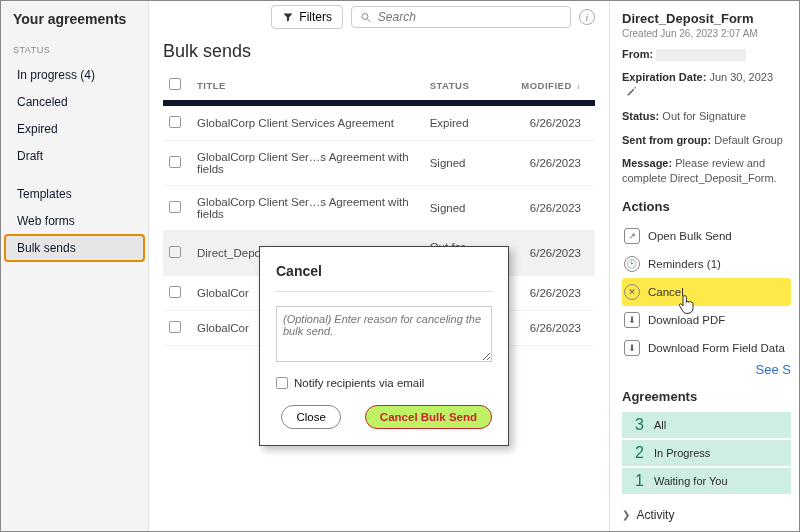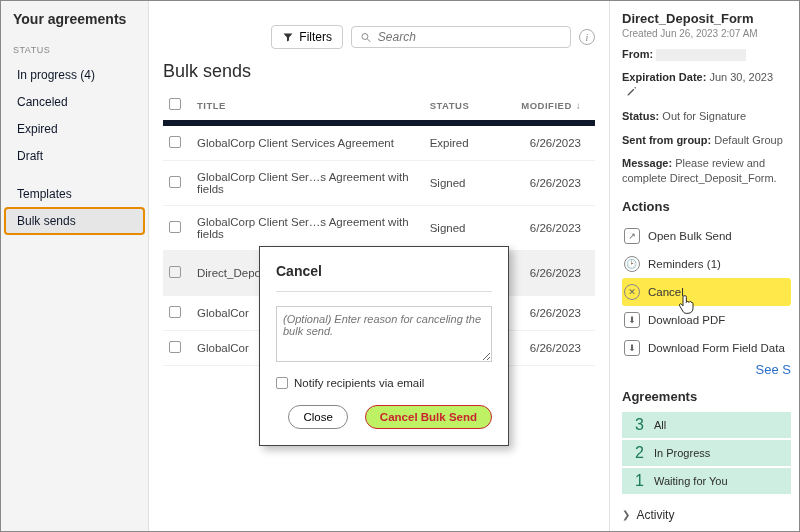--- a/index.html
+++ b/index.html
@@ -1,21 +1,21 @@
 <!DOCTYPE html>
 <html><head>
 <meta charset="utf-8">
 <style>
   * { box-sizing: border-box; margin: 0; padding: 0; }
   body { font-family: "Segoe UI", Arial, sans-serif; font-size: 12px; color: #2c2c2c; background: #fff; width: 800px; height: 532px; overflow: hidden; position: relative; border: 1px solid #888; }
   
   
   .container { display: flex; height: 100%; }
   .sidebar { width: 148px; background: #f4f4f4; border-right: 1px solid #e0e0e0; padding: 10px 0; }
-  .main { flex: 1; padding: 24px 14px; position: relative; }
+  .main { flex: 1; padding: 4px 14px; position: relative; }
   .details { width: 190px; border-left: 1px solid #e0e0e0; padding: 10px 8px 10px 12px; font-size: 11px; }
   
   
   .sidebar-title { font-size: 14px; font-weight: 600; padding: 0 12px 12px; }
   .sidebar-section-label { font-size: 9px; letter-spacing: 0.5px; color: #888; padding: 6px 12px; }
   .sidebar-item { padding: 6px 12px; font-size: 12px; color: #0f172a; cursor: pointer; margin: 1px 4px; border-radius: 3px; }
   .sidebar-item.active { background: #e6e6e6; }
   .sidebar-item.highlight { outline: 2px solid #e68a00; outline-offset: -1px; }
   .sidebar-spacer { height: 10px; }
   
@@ -61,41 +61,42 @@
   
   .activity-row { display:flex; align-items:center; gap:6px; font-size:12px; margin-top: 10px; font-weight: 500; cursor: pointer; padding: 4px 0;}
   .chev { font-size: 10px; color: #666; }
   
   
   .modal { position: absolute; left: 258px; top: 245px; width: 250px; background: #fff; border: 1px solid #444; box-shadow: 4px 4px 8px rgba(0,0,0,0.25); padding: 16px; z-index: 100; }
   .modal h3 { font-size: 14px; font-weight: 600; margin-bottom: 12px; }
   .modal hr { border: none; border-top: 1px solid #ddd; margin-bottom: 14px; }
   .modal textarea { width: 100%; height: 56px; border: 1px solid #ccc; resize: vertical; padding: 6px; font-size: 11px; font-family: inherit; font-style: italic; color: #888; margin-bottom: 12px; }
   .modal .check-row { display:flex; align-items:center; gap:6px; font-size:11.5px; margin-bottom: 16px; }
-  .modal .btn-row { display:flex; justify-content:flex-end; gap: 17px; }
+  .modal .btn-row { display:flex; justify-content:flex-end; gap: 24px; }
   .modal .btn { border-radius: 14px; padding: 5px 14px; font-size: 11.5px; cursor:pointer; }
   .modal .btn-close { border: 1px solid #888; background:#fff; }
   .modal .btn-primary { border: 1px solid #c9252d; color: #c9252d; background:#bef264; font-weight:600; }
   
   svg { display: block; }
 </style>
 </head>
 <body>
 
 <div class="container">
 
   <div class="sidebar">
     <div class="sidebar-title">Your agreements</div>
     <div class="sidebar-section-label">STATUS</div>
     <div class="sidebar-item">In progress (4)</div>
     <div class="sidebar-item">Canceled</div>
     <div class="sidebar-item">Expired</div>
     <div class="sidebar-item">Draft</div>
     <div class="sidebar-spacer"></div>
     <div class="sidebar-item">Templates</div>
+    <div class="sidebar-item">Web forms</div>
     <div class="sidebar-item active highlight">Bulk sends</div>
   </div>
 
   <div class="main">
     <div class="toolbar">
       <div class="toolbar-spacer"></div>
       <button class="btn-outline">
         <svg width="12" height="12" viewBox="0 0 24 24">
             <path d="M3 5h18l-7 8v6l-4 2v-8z" fill="#333"></path>
           </svg>

